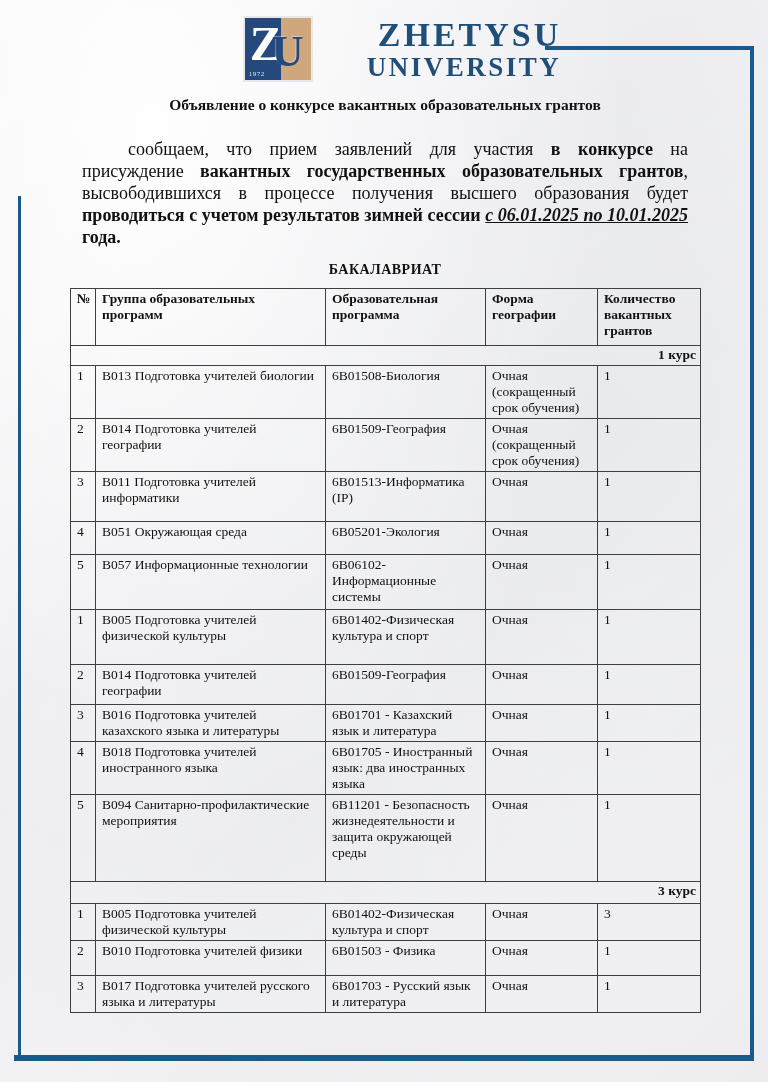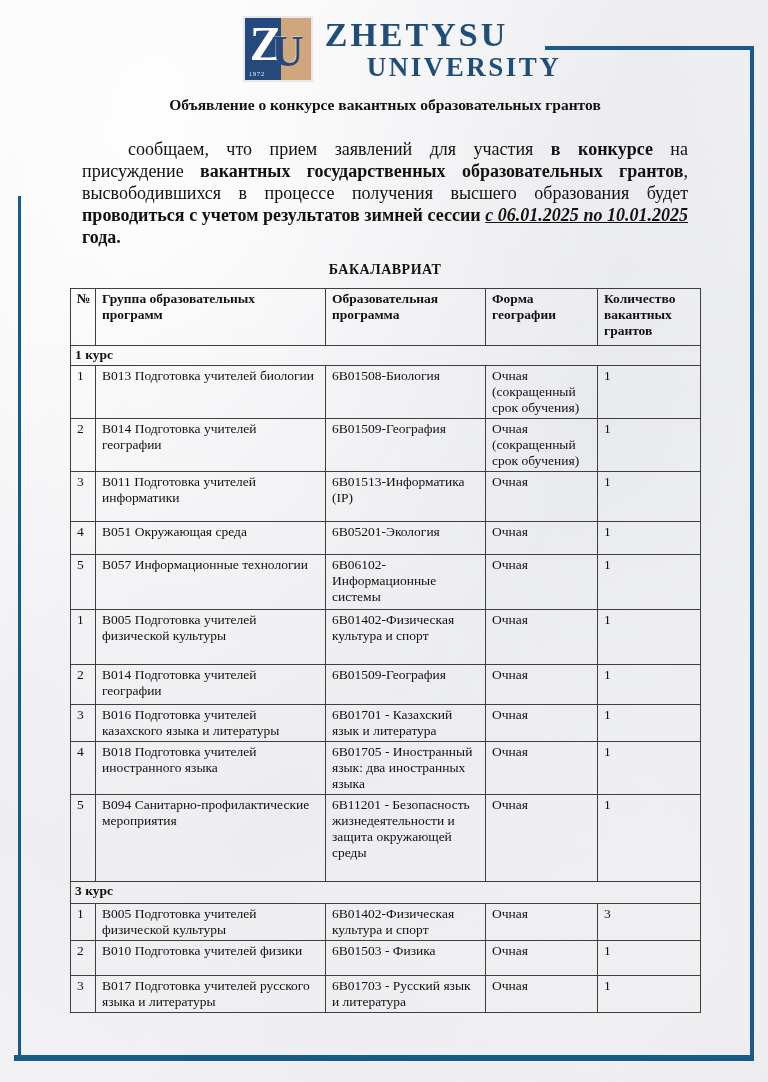--- a/index.html
+++ b/index.html
@@ -22,21 +22,21 @@
 
   
   .logo-row{position:absolute;top:16px;left:0;width:100%;display:flex;justify-content:center;align-items:center;gap:12px;padding-left:36px;box-sizing:border-box;}
   .logo-mark{position:relative;width:70px;height:66px;border:2px solid #e8e8ec;box-sizing:border-box;display:flex;}
   .logo-z-half{width:55%;height:100%;background:#26497d;}
   .logo-u-half{width:45%;height:100%;background:#d0a77d;}
   .logo-letter-z{position:absolute;left:5px;top:-3px;font-size:48px;font-weight:bold;color:#fdfdfd;line-height:1.2;}
   .logo-letter-u{position:absolute;left:27px;top:8px;font-size:44px;font-weight:bold;color:#26497d;line-height:1.2;text-shadow:-1px -1px 0 rgba(255,255,255,.35);}
   .logo-year{position:absolute;left:4px;bottom:2px;font-size:7px;color:#efe7da;letter-spacing:.5px;}
   .logo-text{display:flex;flex-direction:column;line-height:1;color:#1f4e79;}
-  .logo-name1{font-size:34px;font-weight:bold;letter-spacing:3px;}
+  .logo-name1{font-size:34px;font-weight:bold;letter-spacing:3px;text-align:right;}
   .logo-name2{font-size:27px;font-weight:bold;letter-spacing:2.5px;margin-top:2px;margin-left:42px;}
 
   
   .content{position:absolute;left:70px;top:96px;width:630px;}
   .doc-title{text-align:center;font-weight:bold;font-size:15.5px;margin:0 0 24px 0;}
   .salutation{text-align:center;font-weight:bold;font-size:15.5px;margin:0 0 22px 0;}
   .body-par{font-size:18px;line-height:22px;text-align:justify;text-indent:46px;margin:12px;}
   .b{font-weight:bold;}
   .biu{font-weight:bold;font-style:italic;text-decoration:underline;}
   .degree-heading{text-align:center;font-weight:bold;font-size:14px;margin:14px 0 10px 0;letter-spacing:.5px;}
@@ -51,21 +51,21 @@
   table.grants th, table.grants td{
     border:1px solid #3f3f3f;
     font-size:13.5px;line-height:16px;
     padding:2px 6px;vertical-align:top;text-align:left;
     overflow:hidden;box-sizing:border-box;
   }
   table.grants th{font-weight:bold;vertical-align:top;}
   td.num{text-align:left;padding-left:5px;}
   td.group{vertical-align:middle;}
   td.count{text-align:center;}
-  tr.course-row td{text-align:left;font-weight:bold;padding:1px 4px;}
+  tr.course-row td{text-align:right;font-weight:bold;padding:1px 4px;}
 </style>
 </head>
 <body>
 
 <div class="frame frame-top"></div>
 <div class="frame frame-right"></div>
 <div class="frame frame-bottom"></div>
 <div class="frame frame-left"></div>
 
 <div class="logo-row">

